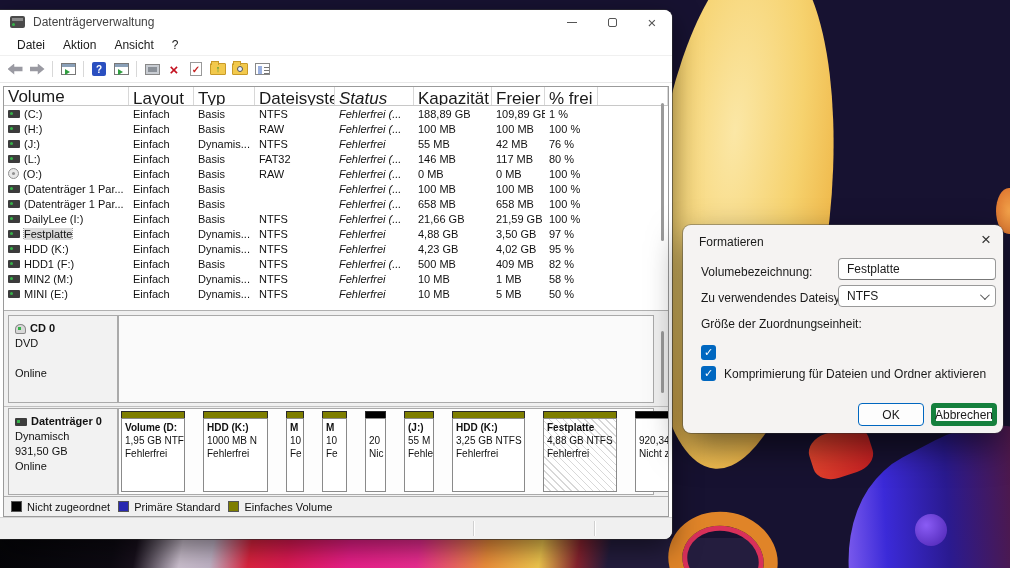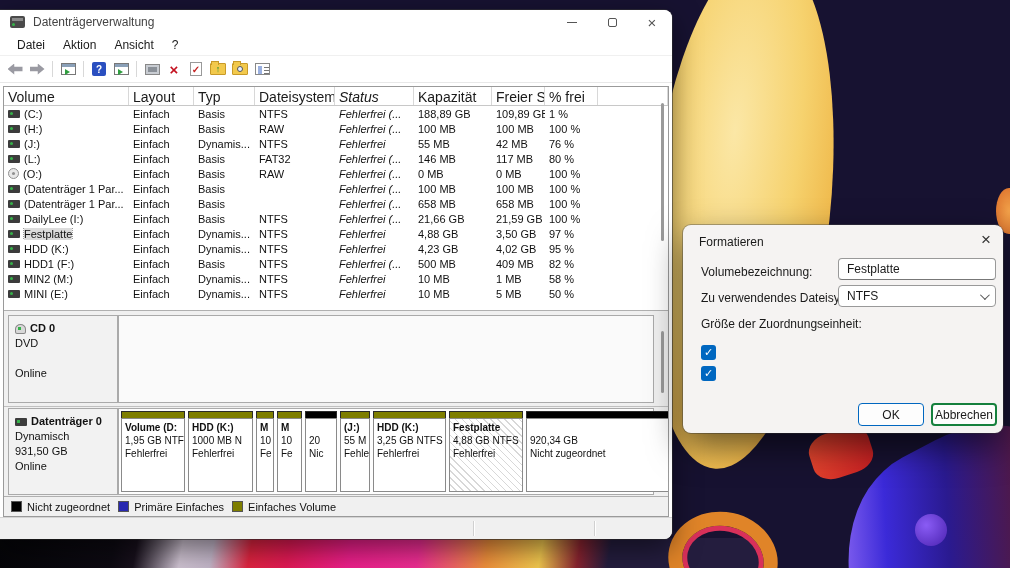--- a/index.html
+++ b/index.html
@@ -64,21 +64,21 @@
   .ic-folder .up { color:#1f8a2f; }
   .ic-folder .mag { width:6px; height:6px; border:1px solid #555; border-radius:50%; background:#e8f0ff; }
   .ic-props { width:15px; height:12px; border:1px solid #888; background:#fff; position:relative; }
   .ic-props::before { content:""; position:absolute; left:2px; top:2px; width:4px; height:8px; background:#9ab0e0; }
   .ic-props::after { content:""; position:absolute; left:8px; top:3px; width:5px; height:1px; background:#777; box-shadow:0 3px 0 #777, 0 6px 0 #777; }
 
   
   .content { position:relative; margin:3px 3px 0 3px; flex:1 1 auto; border:1px solid #9a9a9a; background:#fff; overflow:hidden; }
 
   .vtable { position:absolute; left:0; top:0; right:0; height:223px; background:#fff; }
-  .thead { display:flex; height:19px; font-size:14px; color:#1a1a1a; border-bottom:1px solid #c8c8c8; }
+  .thead { display:flex; height:19px; font-size:17px; color:#1a1a1a; border-bottom:1px solid #c8c8c8; }
   .thead span { padding:2px 4px 0 4px; border-right:1px solid #d8d8d8; overflow:hidden; white-space:nowrap; }
   .trow { display:flex; height:15px; font-size:11px; color:#111; align-items:center; }
   .c { padding:0 4px; overflow:hidden; white-space:nowrap; flex:0 0 auto; }
   .c0 { width:125px; display:flex; align-items:center; gap:4px; }
   .c1 { width:65px; } .c2 { width:61px; } .c3 { width:80px; } .c4 { width:79px;font-style:italic; }
   .c5 { width:78px; } .c6 { width:53px; } .c7 { width:53px; } .cf { flex:1 1 auto; border-right:none; }
   .vicon { flex:0 0 auto; width:12px; height:8px; background:#3c3c3c; border-radius:1px; position:relative; }
   .vicon::after { content:""; position:absolute; left:2px; top:2.5px; width:3px; height:3px; background:#35b24a; border-radius:50%; }
   .vicon.cd { width:11px; height:11px; background:#e8e8e8; border:1px solid #909090; border-radius:50%; }
   .vicon.cd::after { left:3px; top:3px; width:3px; height:3px; background:#909090; }
@@ -91,21 +91,21 @@
   .disk-row { position:absolute; left:0; right:0; }
   #cd-row { top:3px; height:90px; }
   #disk0-row { top:95px; height:90px; border-top:1px solid #c0c0c0; }
   .disk-label { position:absolute; left:4px; top:1px; bottom:1px; width:110px; background:#f2f2f2; border:1px solid #aaa; padding:5px 6px; font-size:11px; color:#111; line-height:15px; }
   .disk-title { display:flex; align-items:center; gap:4px; font-weight:bold; }
   .dicon { width:12px; height:8px; background:#3c3c3c; border-radius:1px; position:relative; }
   .dicon::after { content:""; position:absolute; left:2px; top:2.5px; width:3px; height:3px; background:#35b24a; }
   .dicon.cd { width:11px; height:10px; background:#d8d8d8; border:1px solid #888; border-radius:50% 50% 20% 20%; }
   .cd-status { margin-top:15px; }
   .disk-area { position:absolute; left:114px; top:1px; bottom:1px; right:14px; background:#fafafa; border:1px solid #aaa; }
-  .strip { display:flex; gap:3px; padding:2px; height:100%; background:#fdfdfd; }
+  .strip { display:flex; gap:18px; padding:2px; height:100%; background:#fdfdfd; }
   .part { display:flex; flex-direction:column; flex:0 0 auto; }
   .pbar { height:7px; background:#7e7e00; border:1px solid #2a2a2a; border-bottom:none; }
   .part.unalloc .pbar { background:#000; }
   .pbody { flex:1; background:#fff; border:1px solid #8a8a8a; padding:2px 3px; font-size:10px; line-height:13px; color:#111; overflow:hidden; white-space:nowrap; }
   .part.hatch .pbody { background:repeating-linear-gradient(45deg,#fff 0 4px,#d8d8d8 4px 5px); }
   .pl1 { font-weight:bold; height:13px; }
   #pane-scroll { right:4px; top:20px; height:62px; }
 
   .legend { position:absolute; left:0; right:0; bottom:0; height:20px; background:#f0f0f0; border-top:1px solid #b0b0b0; display:flex; align-items:center; padding-left:7px; gap:8px; font-size:11px; color:#111; }
   .leg-item { display:flex; align-items:center; gap:5px; }
@@ -120,21 +120,21 @@
   .dlg-title { position:absolute; left:16px; top:10px; font-size:12px; }
   .dlg-close { position:absolute; right:12px; top:6px; font-size:17px; color:#333; line-height:1; }
   .dlg-label { position:absolute; left:18px; white-space:nowrap; }
   .dlg-input { position:absolute; left:155px; width:158px; height:22px; background:#fff; border:1px solid #999; border-bottom-color:#777; border-radius:4px; font-size:12px; padding:0 8px; font-family:"Liberation Sans", sans-serif; color:#1a1a1a; }
   .dlg-select { position:absolute; left:155px; width:158px; height:22px; background:#fff; border:1px solid #999; border-radius:4px; display:flex; align-items:center; padding:0 8px; }
   .chev { margin-left:auto; width:7px; height:7px; border-right:1.5px solid #555; border-bottom:1.5px solid #555; transform:rotate(45deg) translateY(-2px); }
   .dlg-check { position:absolute; left:18px; display:flex; align-items:center; gap:8px; }
   .cb { width:15px; height:15px; background:#0067c0; border-radius:3px; color:#fff; font-size:11px; display:flex; align-items:center; justify-content:center; }
   .dlg-btn { position:absolute; top:178px; width:66px; height:23px; border-radius:4px; background:#fdfdfd; display:flex; align-items:center; justify-content:center; font-size:12px; color:#1a1a1a; }
   #ok-btn { left:175px; border:1px solid #0067c0; }
-  #cancel-btn { left:248px; border:2px solid #15803d; }
+  #cancel-btn { left:248px; border:5px solid #15803d; }
 </style>
 </head>
 <body>
 
 <div class="wp" id="wp-yellow-blob"></div>
 <div class="wp" id="wp-edge-orange"></div>
 <div class="wp" id="wp-bottom-strip"></div>
 <div class="wp" id="wp-red-patch"></div>
 <div class="wp" id="wp-petal"></div>
 <div class="wp" id="wp-orange-ring"></div>
@@ -443,21 +443,21 @@
                 </div>
               </div>
             <div class="part" style="width:25px">
                 <div class="pbar"></div>
                 <div class="pbody">
                   <div class="pl1">M</div>
                   <div>10</div>
                   <div>Fe</div>
                 </div>
               </div>
-            <div class="part unalloc" style="width:32px">
+            <div class="part unalloc" style="width:21px">
                 <div class="pbar"></div>
                 <div class="pbody">
                   <div class="pl1"></div>
                   <div>20</div>
                   <div>Nic</div>
                 </div>
               </div>
             <div class="part" style="width:30px">
                 <div class="pbar"></div>
                 <div class="pbody">
@@ -496,21 +496,21 @@
       <div class="vscroll" id="pane-scroll"></div>
     </div>
 
     <div class="legend">
       <span class="leg-item">
           <span class="leg-sq" style="background:#000"></span>
           <span>Nicht zugeordnet</span>
         </span>
       <span class="leg-item">
           <span class="leg-sq" style="background:#2929b0"></span>
-          <span>Primäre Einfaches</span>
+          <span>Primäre Standard</span>
         </span>
       <span class="leg-item">
           <span class="leg-sq" style="background:#7e7e00"></span>
           <span>Einfaches Volume</span>
         </span>
     </div>
   </div>
 
   <div class="statusbar">
     <span class="sb-sep" style="left:473px"></span>
@@ -531,17 +531,18 @@
       <span class="chev"></span>
     </div>
 
   <div class="dlg-label" style="top:92px">Größe der Zuordnungseinheit:</div>
 
   <div class="dlg-check" style="top:120px">
       <span class="cb">✓</span>
     </div>
   <div class="dlg-check" style="top:141px">
       <span class="cb">✓</span>
+      <span>Komprimierung für Dateien und Ordner aktivieren</span>
     </div>
 
   <div class="dlg-btn" id="ok-btn">OK</div>
   <div class="dlg-btn" id="cancel-btn">Abbrechen</div>
 </div>
 
 </body></html>

